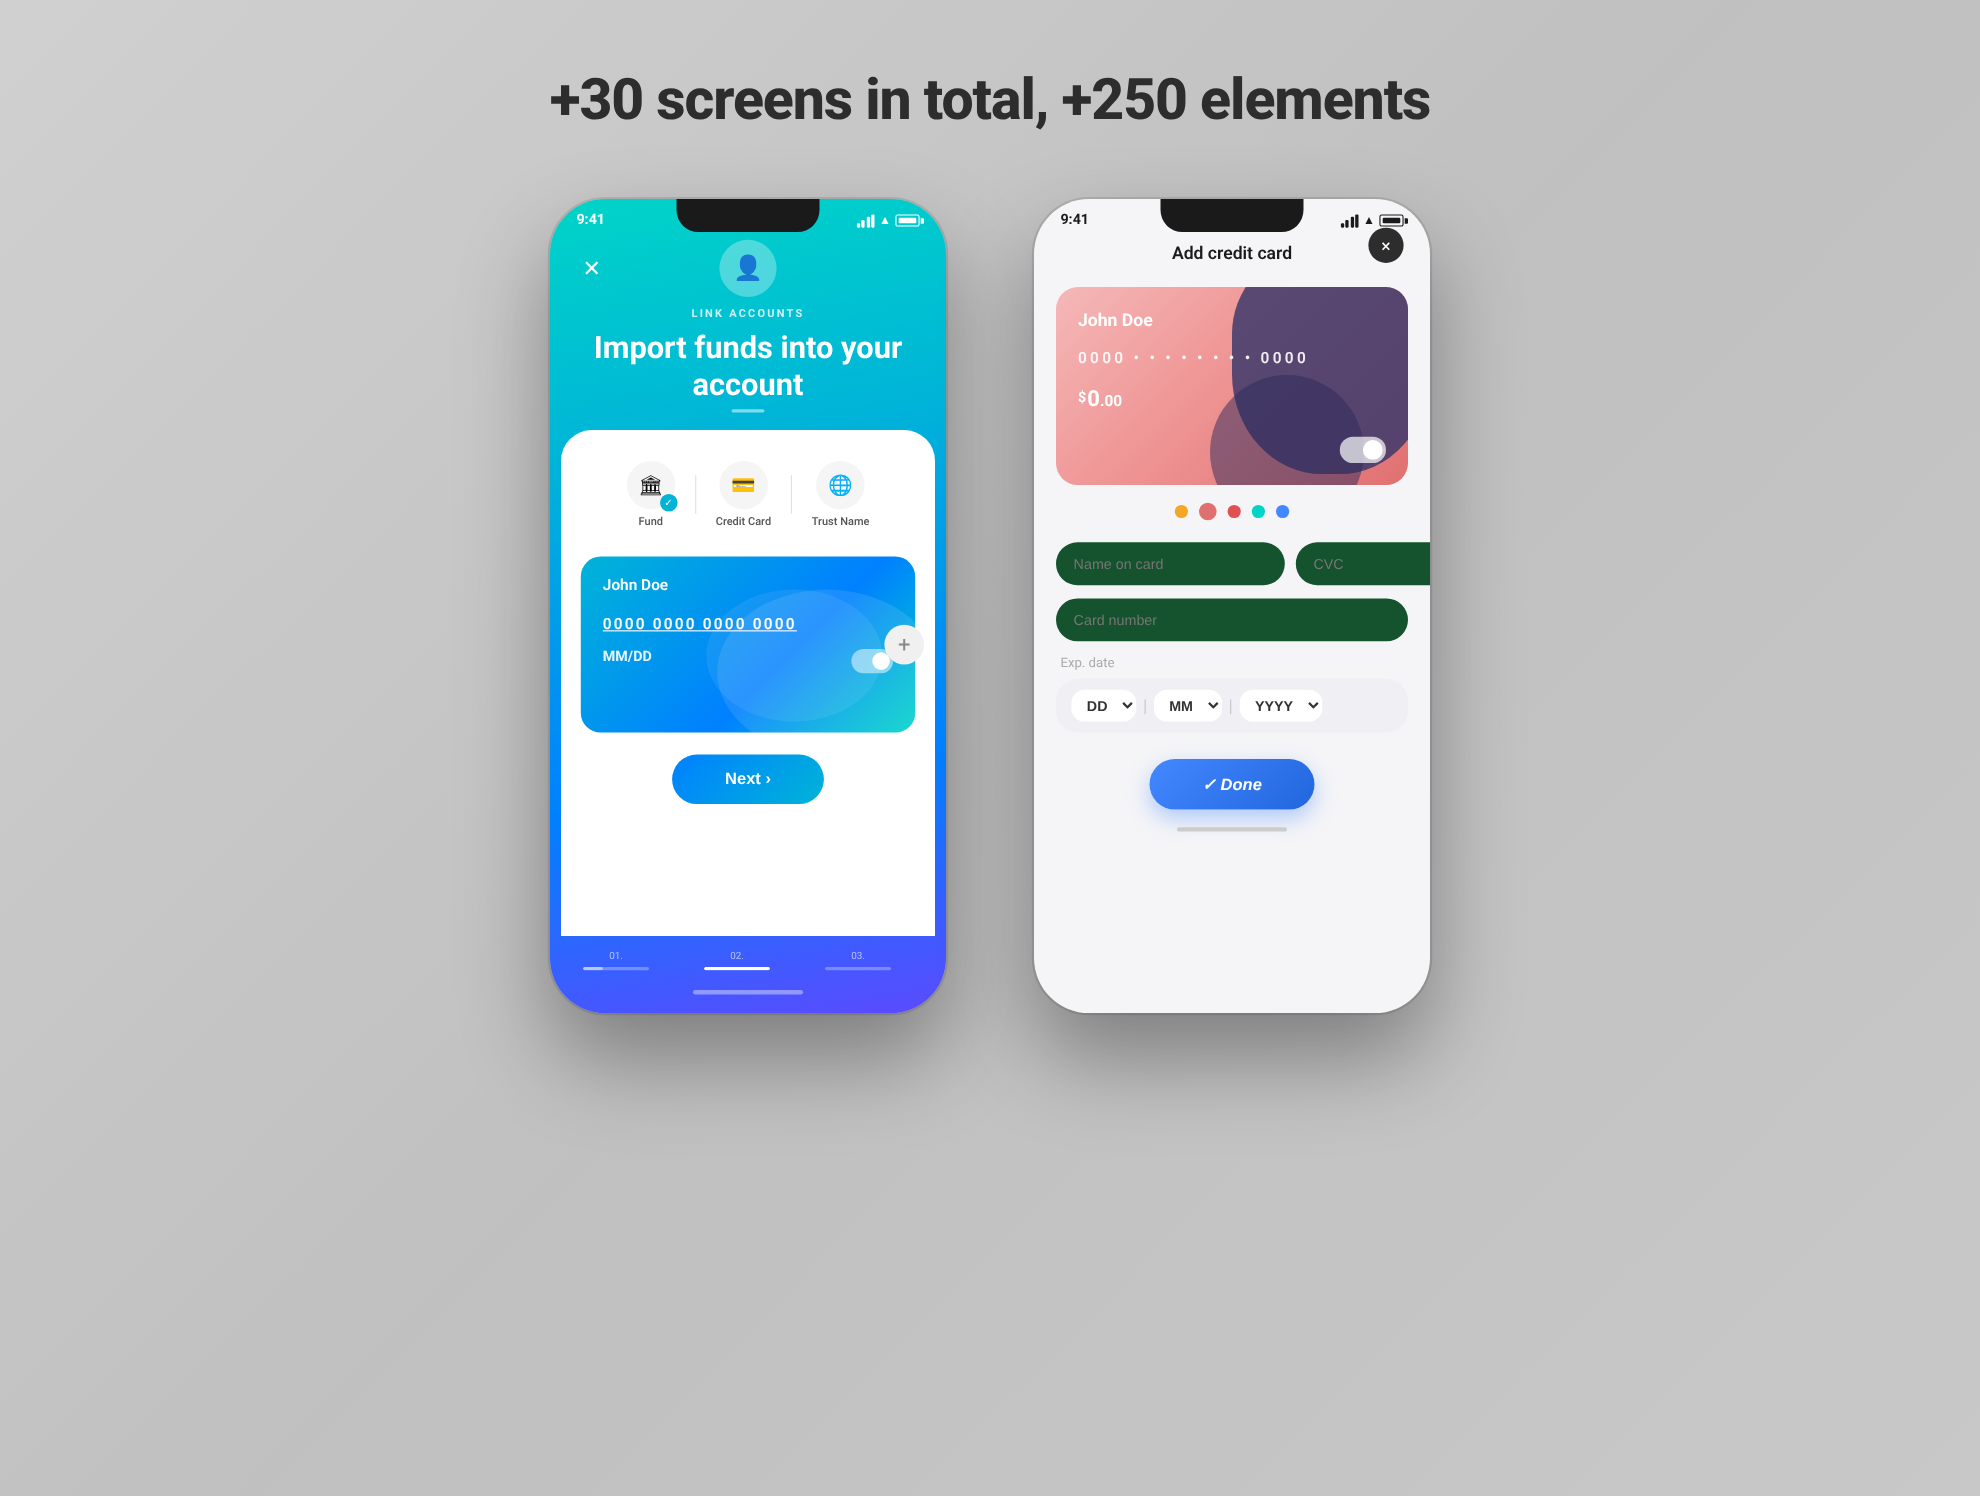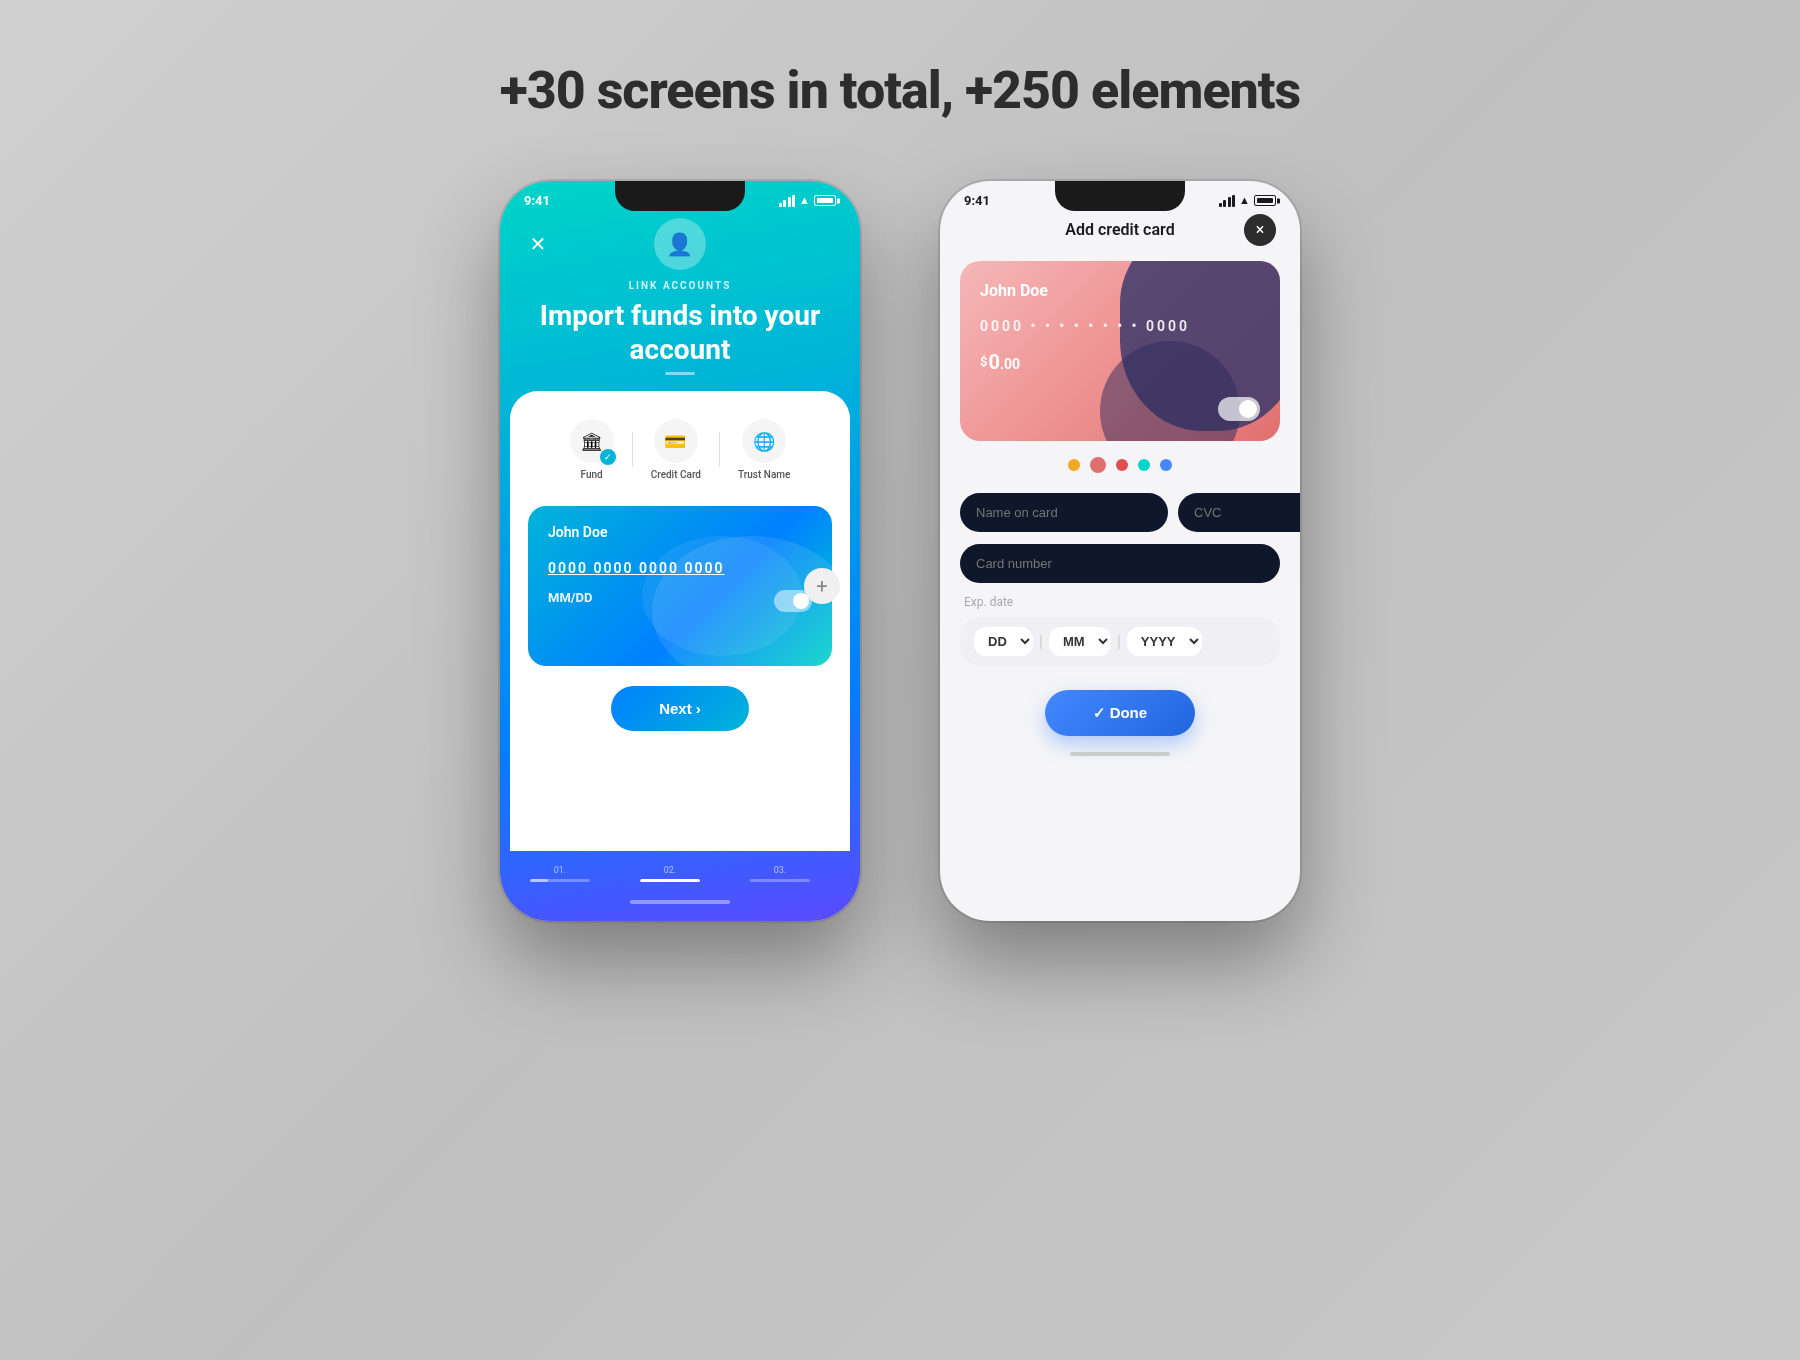--- a/index.html
+++ b/index.html
@@ -381,21 +381,21 @@
       justify-content: space-between;
       align-items: center;
       padding: 12px 24px 0;
       font-size: 12px;
       font-weight: 600;
       color: #1a1a1a;
     }
 
     .p2-header {
       display: flex;
-      align-items: center;
+      align-items: flex-end;
       justify-content: center;
       position: relative;
       padding: 12px 24px;
     }
 
     .p2-title {
       font-size: 16px;
       font-weight: 600;
       color: #1a1a1a;
     }
@@ -532,21 +532,21 @@
     }
 
     .p2-form-row {
       display: flex;
       gap: 10px;
       margin-bottom: 12px;
     }
 
     .p2-input {
       flex: 1;
-      background: #0f172a;
+      background: #14532d;
       border: none;
       border-radius: 20px;
       padding: 12px 16px;
       font-size: 13px;
       color: #aaa;
       outline: none;
     }
 
     .p2-input.small {
       flex: 0 0 70px;
@@ -595,20 +595,21 @@
       margin: 0 auto;
       background: linear-gradient(135deg, #4488ff, #2266dd);
       color: white;
       border: none;
       border-radius: 30px;
       padding: 14px 48px;
       font-size: 15px;
       font-weight: 600;
       cursor: pointer;
       box-shadow: 0 8px 20px rgba(68, 136, 255, 0.4);
+      font-style: italic;
     }
 
     .p2-done-btn::before {
       content: '✓ ';
     }
 
     .p2-bottom-bar {
       width: 100px;
       height: 4px;
       background: #ccc;

